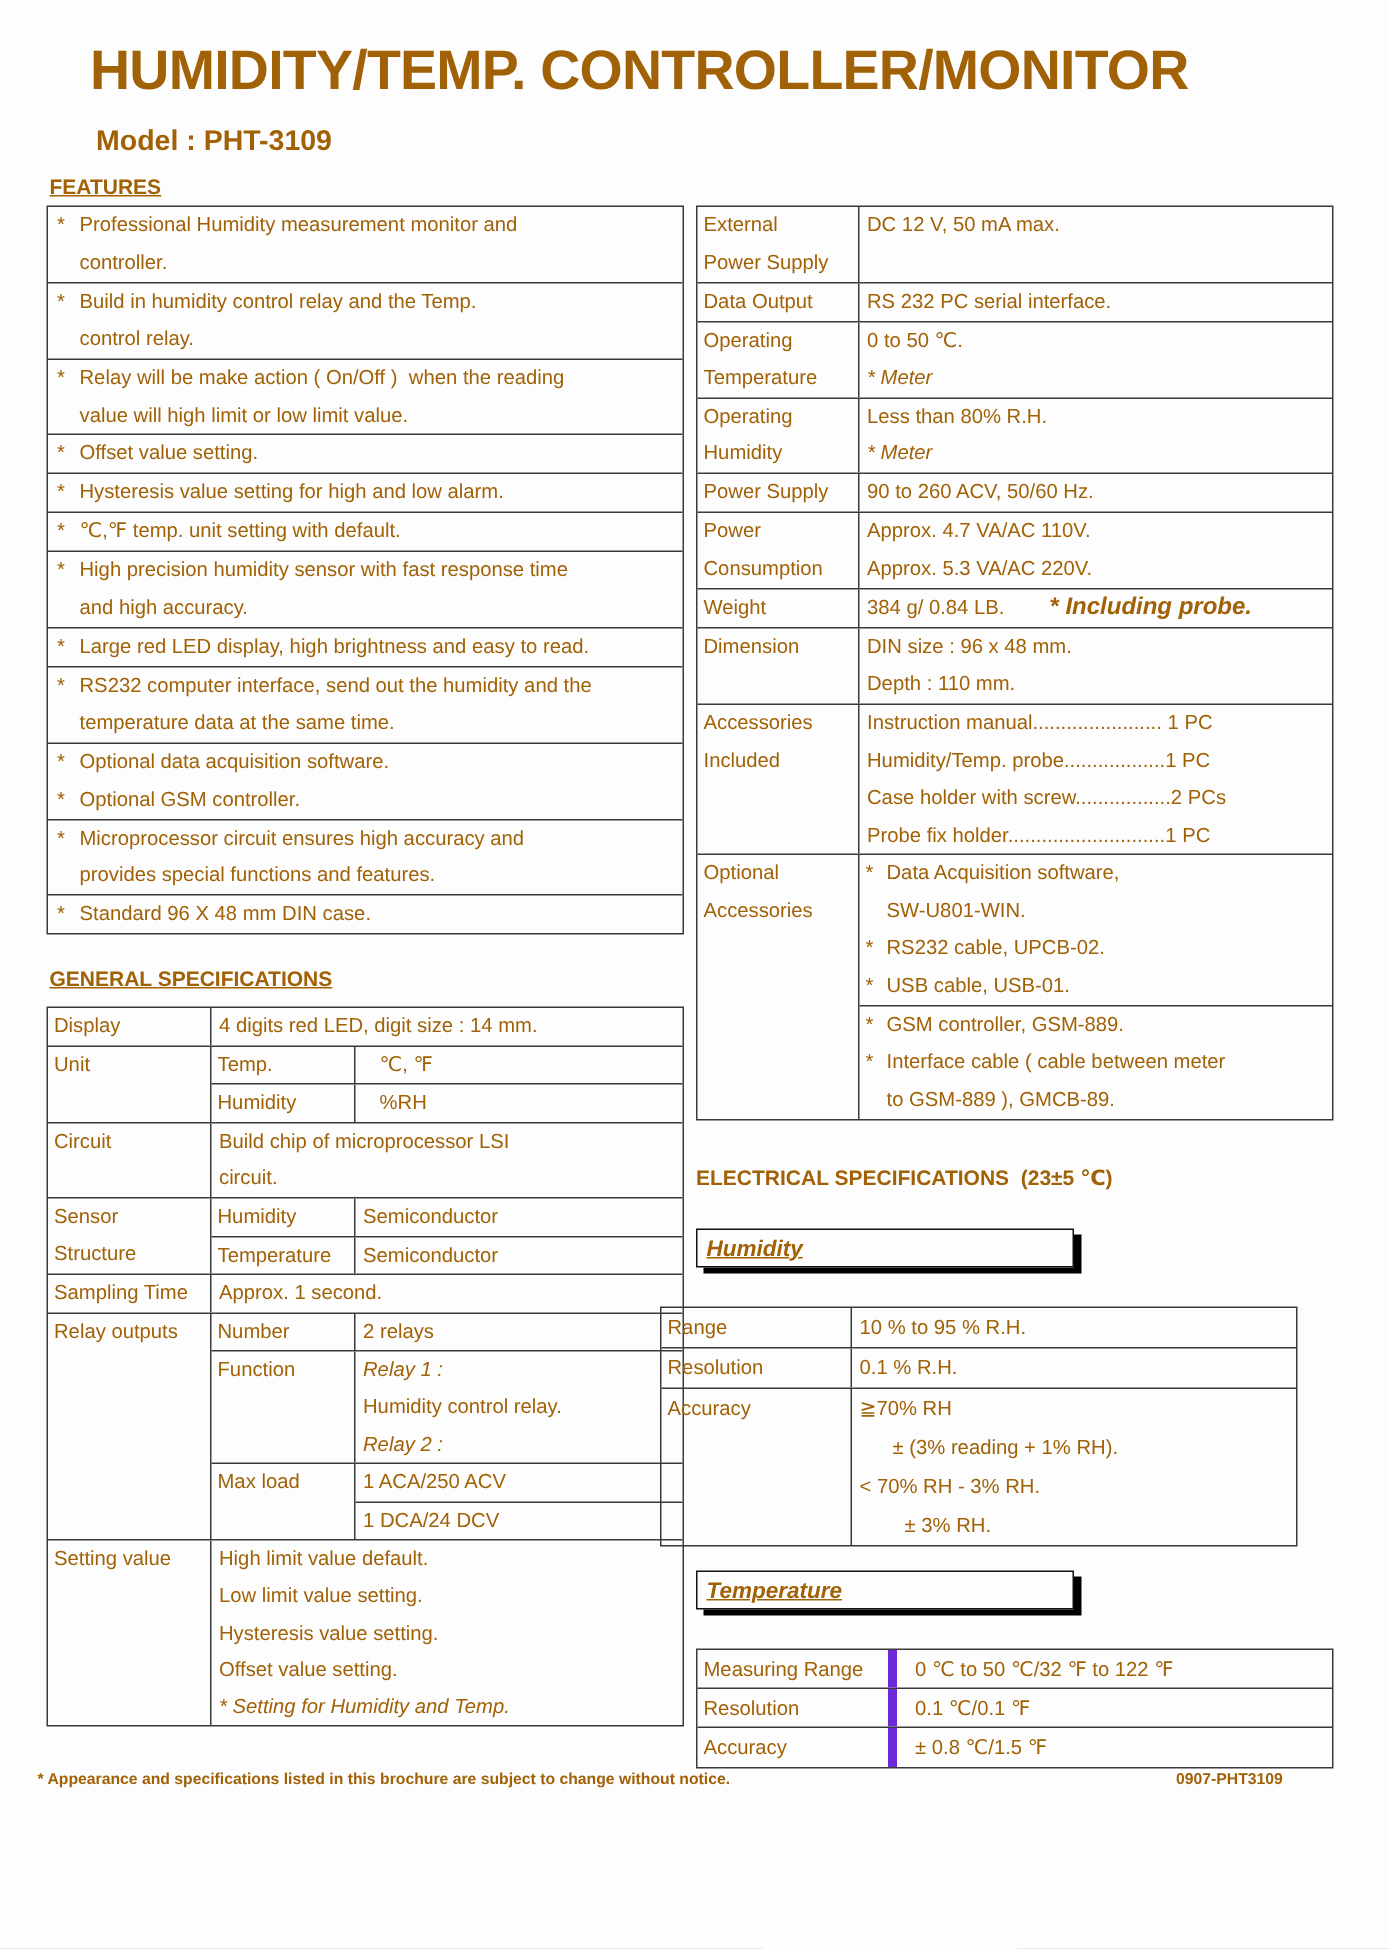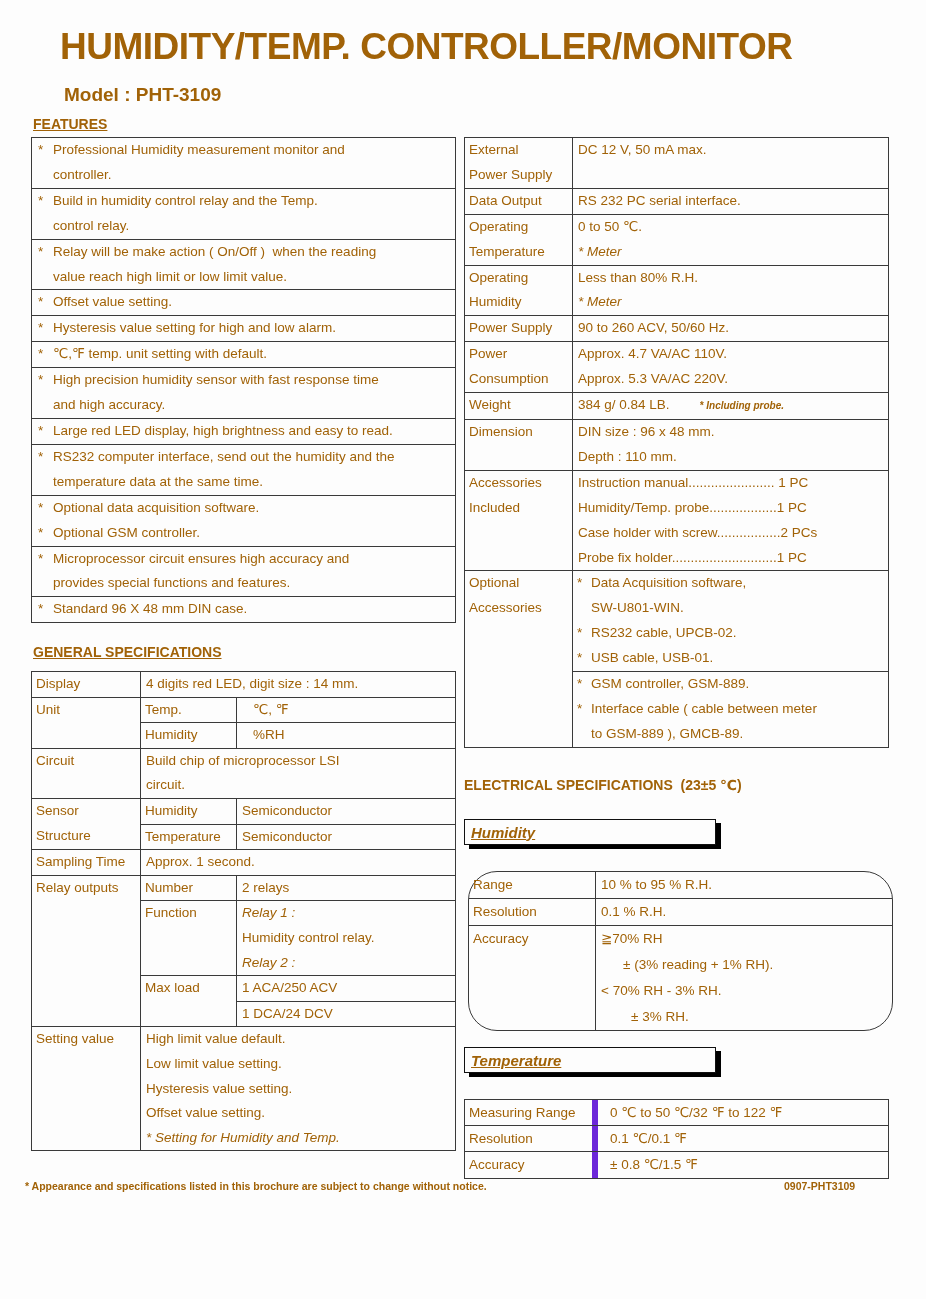--- a/index.html
+++ b/index.html
@@ -25,21 +25,21 @@
   .features .fcell:first-child{border-top:none;}
   .fline{display:flex;line-height:24.9px;}
   .fline .mk{flex:none;width:15px;padding-left:6px;}
   .fline.cont{padding-left:21px;}
 
   
   .spec{left:464px;top:137px;width:423px;}
   .spec .s-lab{flex:none;width:103px;padding-left:4px;line-height:24.9px;}
   .spec .s-val{flex:1;border-left:1px solid #3a3a3a;padding-left:5px;line-height:24.9px;}
   .spec .s-val.nopad{padding-left:0;}
-  .wline .note{font-size:10px;font-weight:bold;font-style:italic;margin-left:30px;}
+  .wline .note{font-size:16px;font-weight:bold;font-style:italic;margin-left:30px;}
   .mline{display:flex;padding-left:4px;}
   .mline .mk2{flex:none;width:14px;}
   .mline.cont2{padding-left:18px;}
   .grp.gsplit{border-top:1px solid #3a3a3a;}
 
   
   .general{left:31px;top:671px;width:423px;}
   .general .row > *{line-height:24.6px;}
   .g-lab{flex:none;width:104px;padding-left:4px;}
   .g-span{flex:1;border-left:1px solid #3a3a3a;padding-left:5px;}
@@ -52,21 +52,21 @@
   .vsplit{border-top:1px solid #3a3a3a;margin-left:-5px;padding-left:5px;}
 
   
   .shadow-box{position:absolute;left:464px;width:244px;height:24px;border:1px solid #111;
               background:#fdfdfd;box-shadow:5px 4px 0 0 #000;display:flex;align-items:center;padding-left:6px;}
   .hum-box{top:819px;}
   .temp-box{top:1047px;}
   .box-label{font-size:15px;font-weight:bold;font-style:italic;text-decoration:underline;}
 
   
-  .humidity{left:468px;top:871px;width:423px;border-radius:29px;}
+  .humidity{left:440px;top:871px;width:423px;}
   .humidity .row > *{line-height:26px;}
   .h-lab{flex:none;width:122px;padding-left:4px;}
   .h-val{flex:1;border-left:1px solid #3a3a3a;padding-left:5px;}
   .ind22{padding-left:22px;}
   .ind30{padding-left:30px;}
 
   .temperature{left:464px;top:1099px;width:423px;}
   .temperature .row > *{line-height:25.2px;}
   .tm-lab{flex:none;width:123px;padding-left:4px;}
   .tm-val{flex:1;border-left:6px solid #6d28d9;padding-left:12px;}
@@ -102,21 +102,21 @@
       <div class="fline cont">
           <span class="t">control relay.</span>
         </div>
     </div>
     <div class="fcell">
       <div class="fline">
           <span class="mk">*</span>
           <span class="t">Relay will be make action ( On/Off )  when the reading</span>
         </div>
       <div class="fline cont">
-          <span class="t">value reach high limit or low limit value.</span>
+          <span class="t">value will high limit or low limit value.</span>
         </div>
     </div>
     <div class="fcell">
       <div class="fline">
           <span class="mk">*</span>
           <span class="t">Offset value setting.</span>
         </div>
     </div>
     <div class="fcell">
       <div class="fline">

